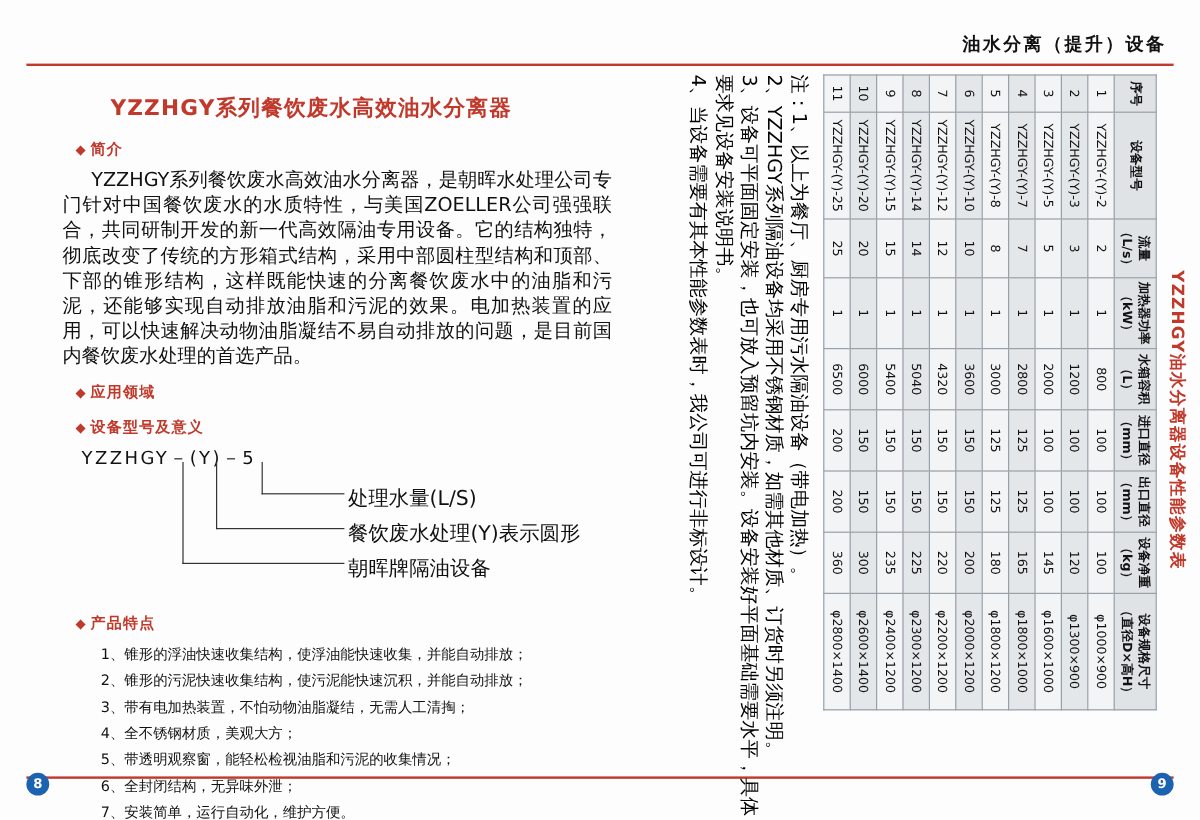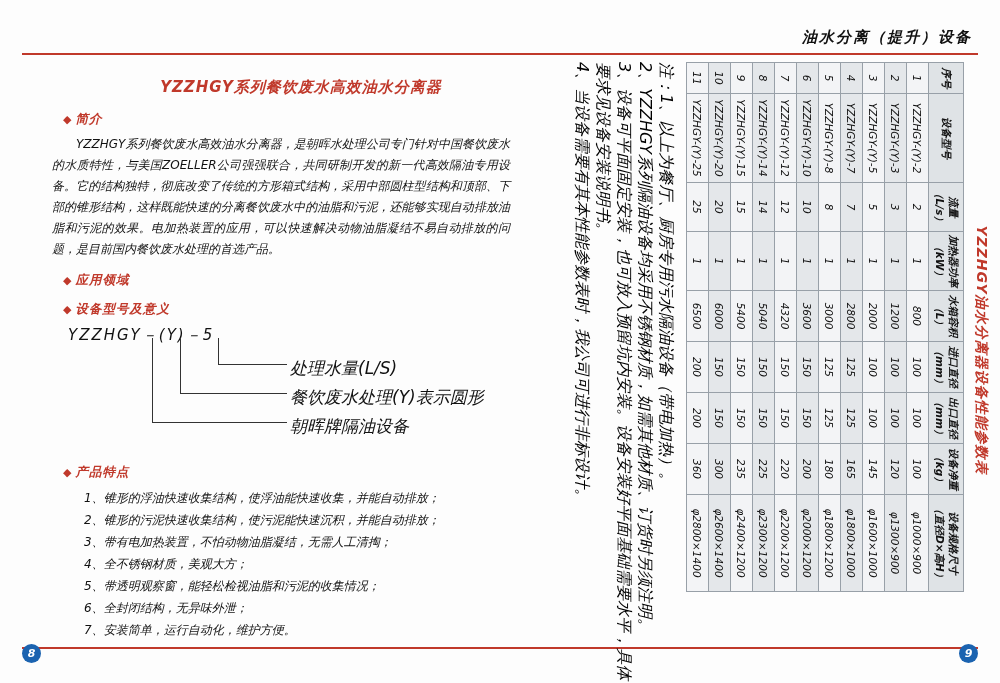--- a/index.html
+++ b/index.html
@@ -12,21 +12,20 @@
     background: #ffffff;
     font-family: "DejaVu Sans", "Liberation Sans", sans-serif;
     overflow: hidden;
     position: relative;
   }
   .page {
     position: absolute;
     left: 0; top: 0;
     width: 1000px; height: 683px;
     background: #fdfdfd;
-    font-style: italic;
   }
   
   .header-title {
     position: absolute;
     right: 28px;
     top: 28px;
     font-size: 15px;
     color: #111;
     letter-spacing: 2px;
     font-weight: bold;
@@ -66,40 +65,39 @@
   
   .left-col {
     position: absolute;
     left: 40px;
     top: 68px;
     width: 470px;
     color: #111;
   }
   .doc-title {
     color: #c0392b;
-    font-size: 15px;
+    font-size: 18px;
     font-weight: bold;
     letter-spacing: 1px;
     margin: 10px 0 14px 52px;
-    text-align: center;
   }
   .sec-head {
     color: #c0392b;
     font-size: 12.5px;
     font-weight: bold;
     margin: 12px 0 6px 23px;
     letter-spacing: 1px;
   }
   .sec-head .diamond {
     color: #c0392b;
     font-size: 11px;
     margin-right: 3px;
   }
   .para {
-    font-size: 12px;
+    font-size: 16px;
     line-height: 21px;
     text-indent: 24px;
     margin: 0 0 0 12px;
     text-align: justify;
   }
   .list-item {
     font-size: 12px;
     line-height: 22px;
     margin-left: 44px;
   }

